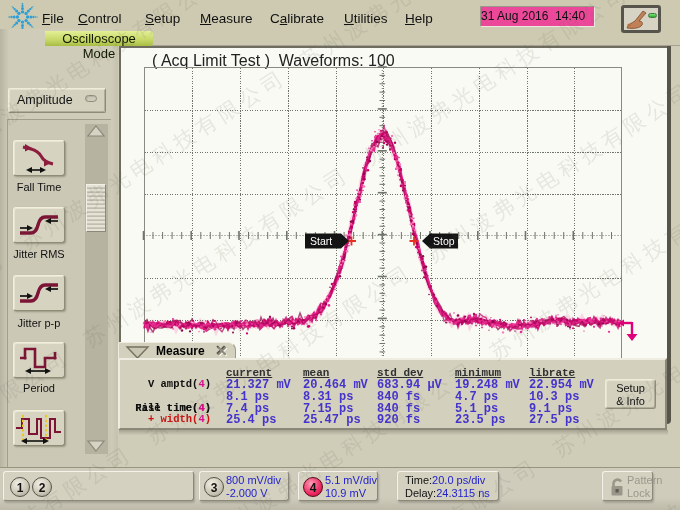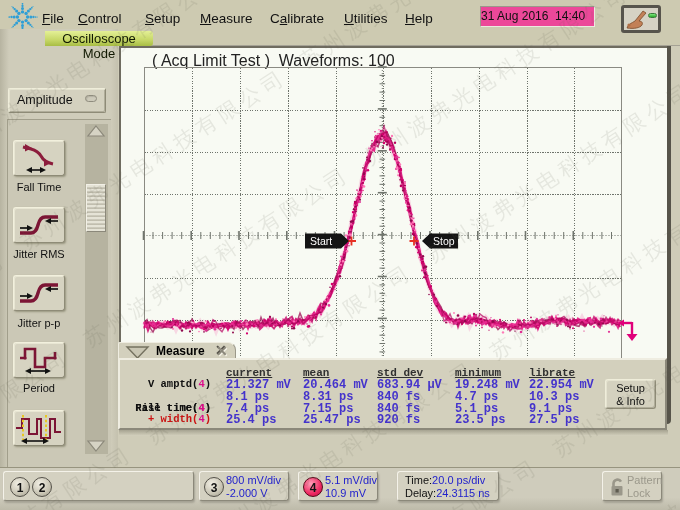--- a/index.html
+++ b/index.html
@@ -981,21 +981,21 @@
  </div>
  <div class="bpanel" style="left:298px;width:80px">
    <div class="bnum" style="left:4px;background:radial-gradient(circle at 38% 32%,#ff9db8,#ee2a62 60%,#b80a3a);border-color:#550a1a;">4</div>
    <div class="btxt" style="left:26px;top:2px">5.1 mV/div
 10.9 mV</div>
  </div>
  <div class="bpanel" style="left:397px;width:102px">
    <div class="btxt" style="left:7px;top:2px"><b>Time:</b>20.0 ps/div
 <b>Delay:</b>24.3115 ns</div>
  </div>
- <div class="bpanel" style="left:602px;width:60px">
+ <div class="bpanel" style="left:602px;width:51px">
    <svg class="abs" style="left:6px;top:5px" width="17" height="19">
         <path d="M4.5 9 V6.5 a4 4 0 0 1 7.5 -1.8" fill="none" stroke="#9a978a" stroke-width="2.6"></path>
         <rect x="2.5" y="9" width="11" height="9.5" rx="1" fill="#9a978a"></rect>
         <rect x="6.5" y="12" width="3.2" height="3.5" fill="#5f5c50"></rect>
       </svg>
    <div class="btxt" style="left:24px;top:2px;color:#9b988b">Pattern
 Lock</div>
  </div>
 </div>
 

